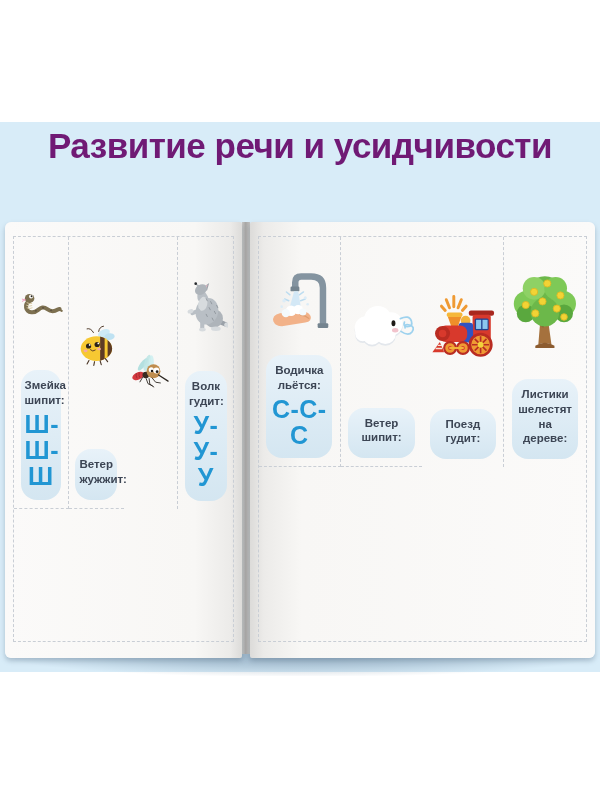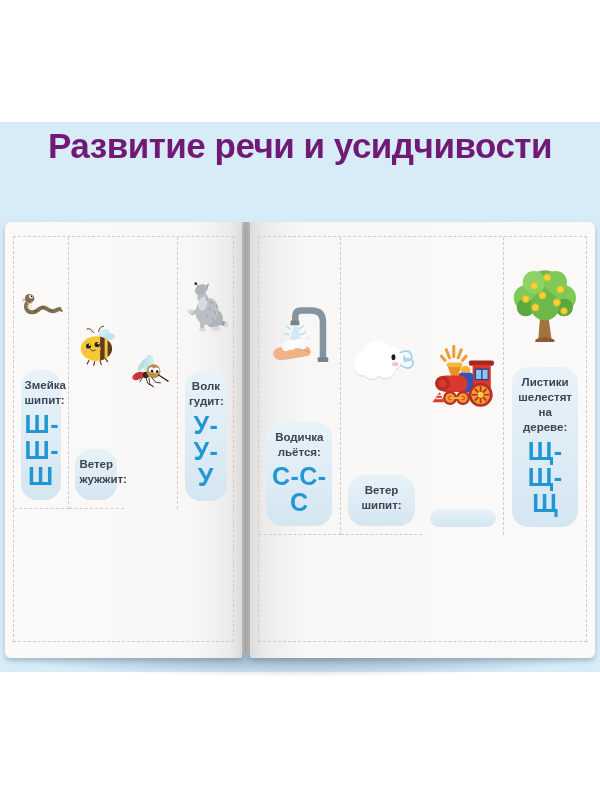--- a/index.html
+++ b/index.html
@@ -222,20 +222,21 @@
               <path d="M100 82 L 100 114 M84 98 L 116 98 M89 87 L 111 109 M111 87 L 89 109" stroke="#b92c22" stroke-width="3"></path>
               <circle cx="100" cy="98" r="5.5" fill="#f2d23a"></circle>
               <circle cx="43" cy="104" r="11" fill="#ef9a33" stroke="#b92c22" stroke-width="4"></circle>
               <circle cx="43" cy="104" r="3.6" fill="#d8392c"></circle>
               <circle cx="67" cy="104" r="11" fill="#ef9a33" stroke="#b92c22" stroke-width="4"></circle>
               <circle cx="67" cy="104" r="3.6" fill="#d8392c"></circle>
               <path d="M43 104 L 67 104" stroke="#f2b33a" stroke-width="4" stroke-linecap="round"></path>
             </svg>
           </div>
           <div class="pill">
+            <div class="cap">Поезд гудит:</div>
           </div>
         </div>
 
         <div class="cell">
           <div class="illo">
             <svg width="116" height="124" viewBox="0 0 120 132">
               <path d="M52 86 L 49 122 Q 60 117 71 122 L 66 86 Z" fill="#a5713d"></path>
               <path d="M44 124 Q 60 114 76 124 L 76 128 L 44 128 Z" fill="#8c5c30"></path>
               <path d="M57 92 q -8 -6 -14 -14 M62 90 q 8 -8 14 -14" stroke="#8c5c30" stroke-width="3" fill="none" stroke-linecap="round"></path>
               <circle cx="60" cy="44" r="36" fill="#6cb84a"></circle>
@@ -253,20 +254,19 @@
                 <circle cx="28" cy="56" r="6"></circle>
                   <circle cx="56" cy="50" r="6"></circle>
                   <circle cx="80" cy="62" r="6"></circle>
                 <circle cx="44" cy="70" r="6"></circle>
                   <circle cx="92" cy="76" r="5.5"></circle>
               </g>
             </svg>
           </div>
           <div class="pill">
             <div class="cap">Листики шелестят на дереве:</div>
-            <div class="snd">Щ-Щ-Щ</div>
           </div>
         </div>
 
       </div>
     </div>
   </div>
 </div>
 
 </body></html>

